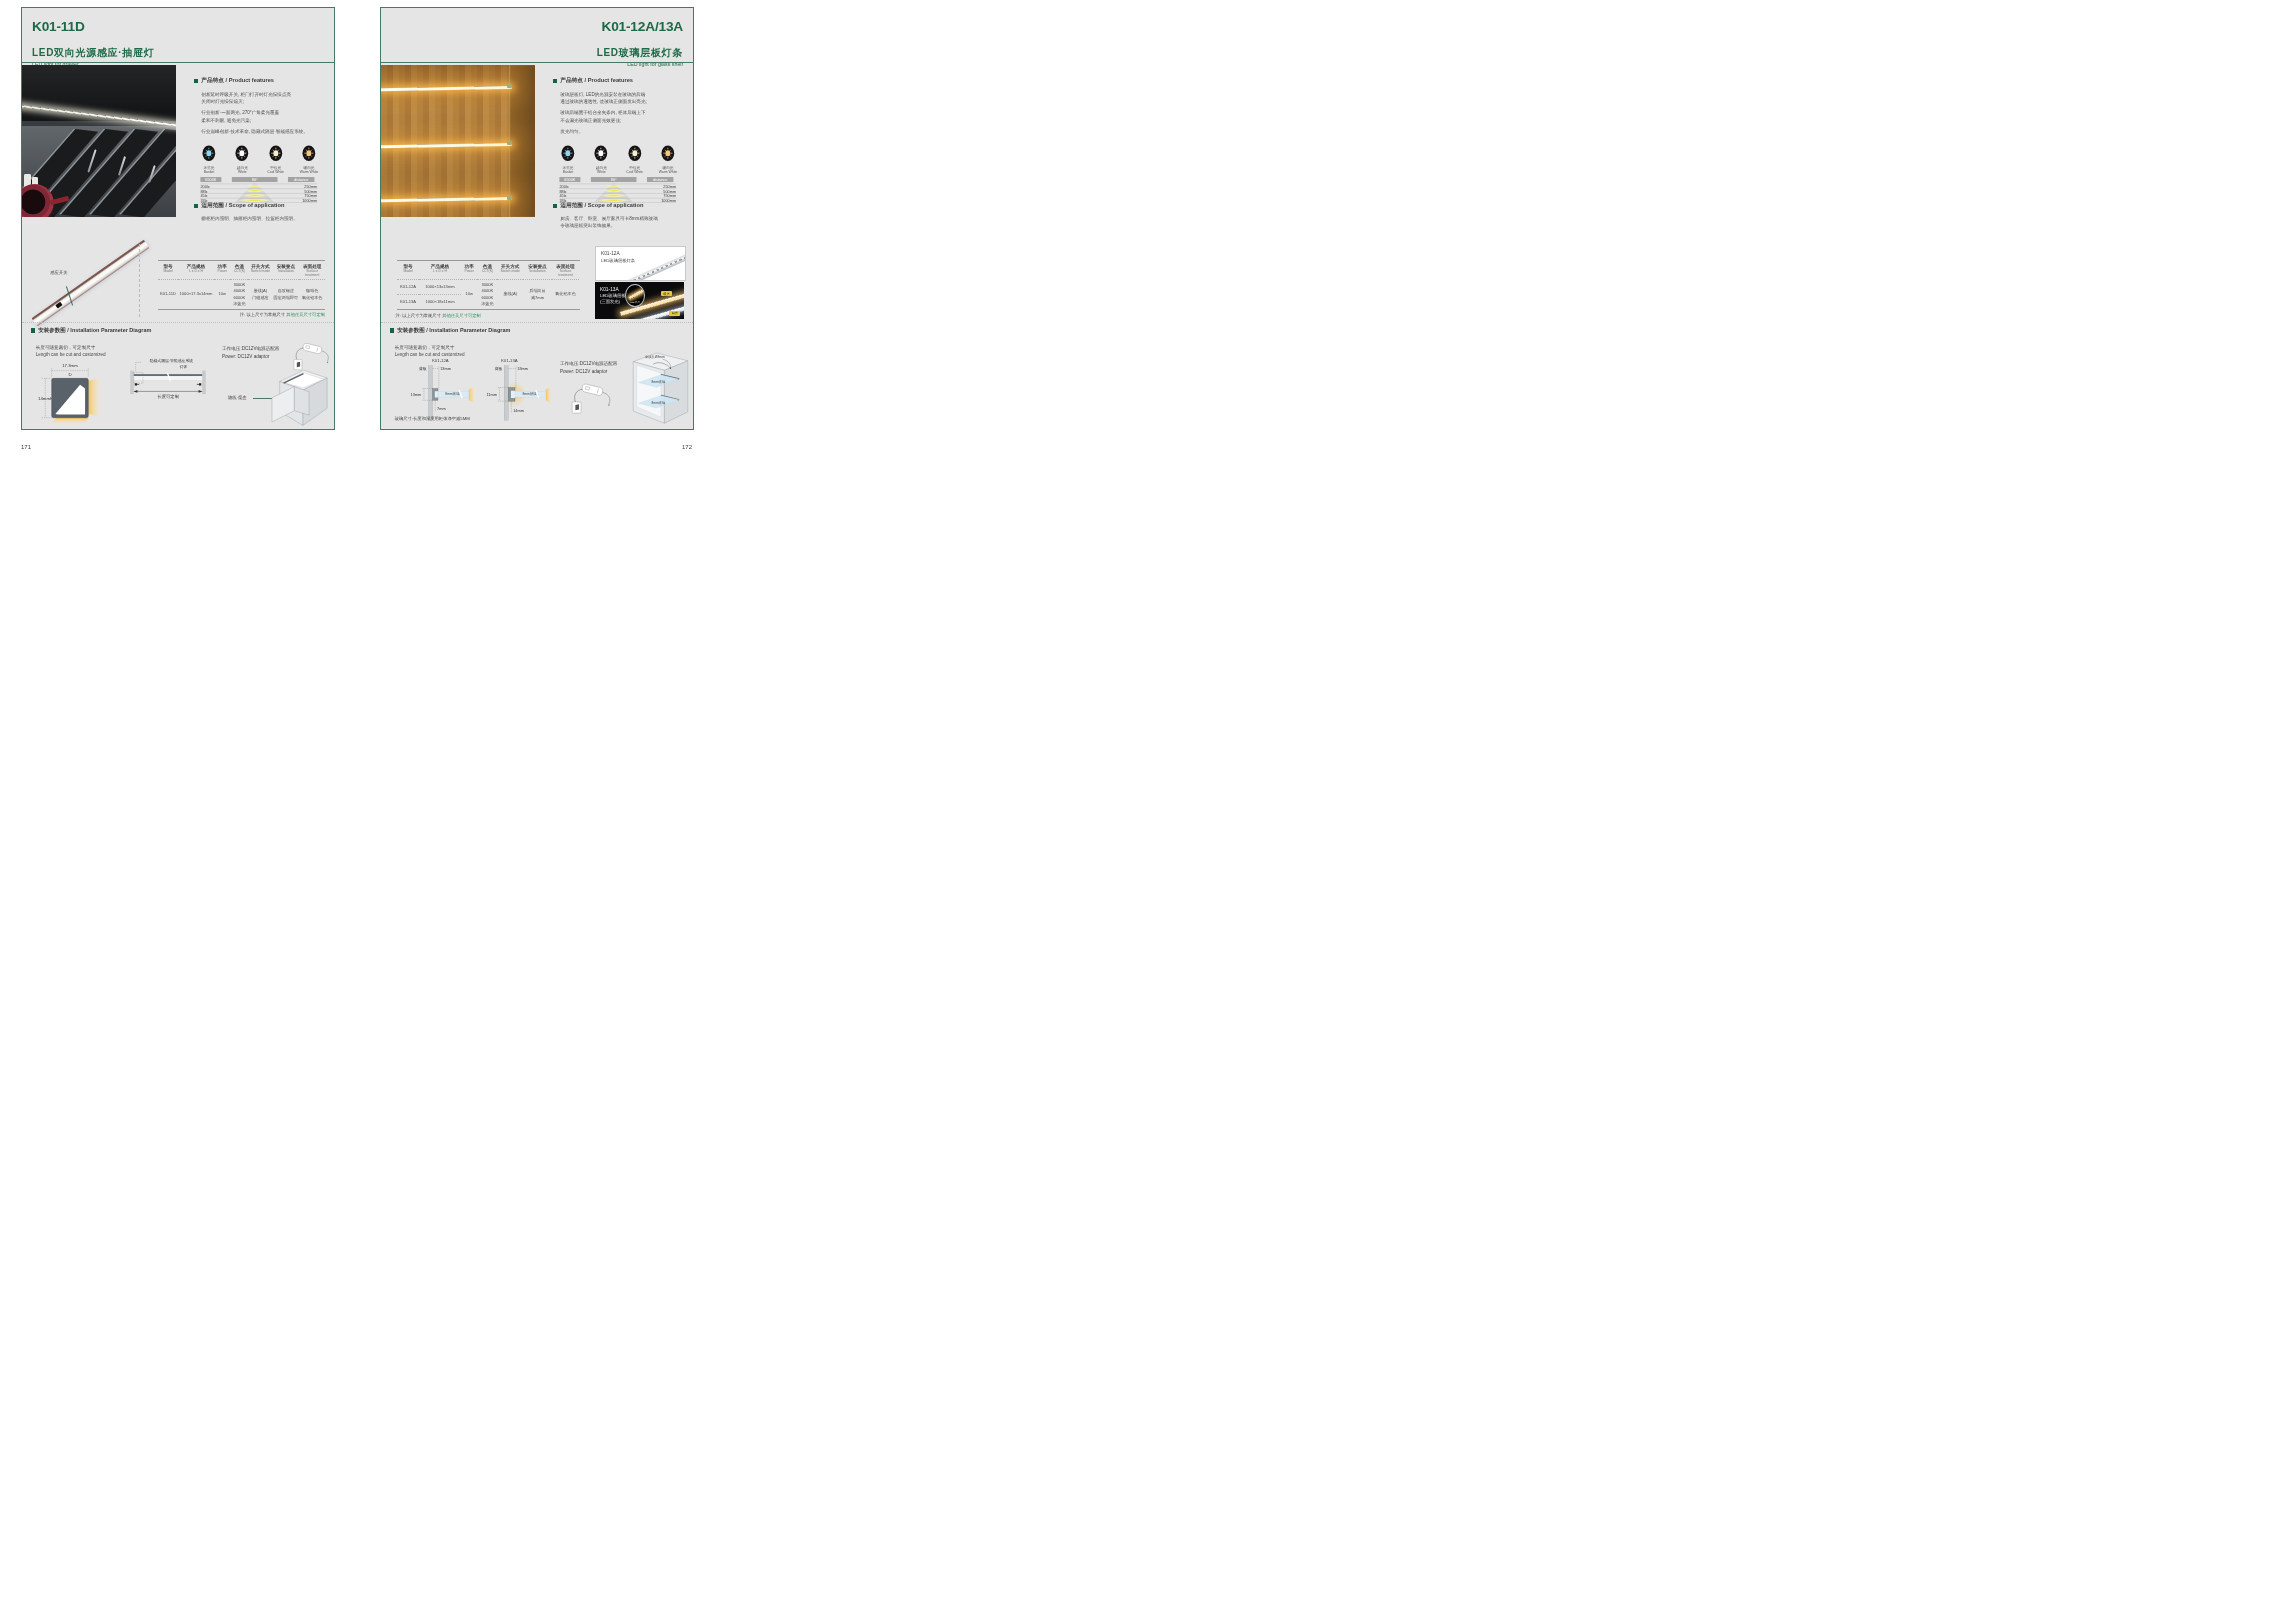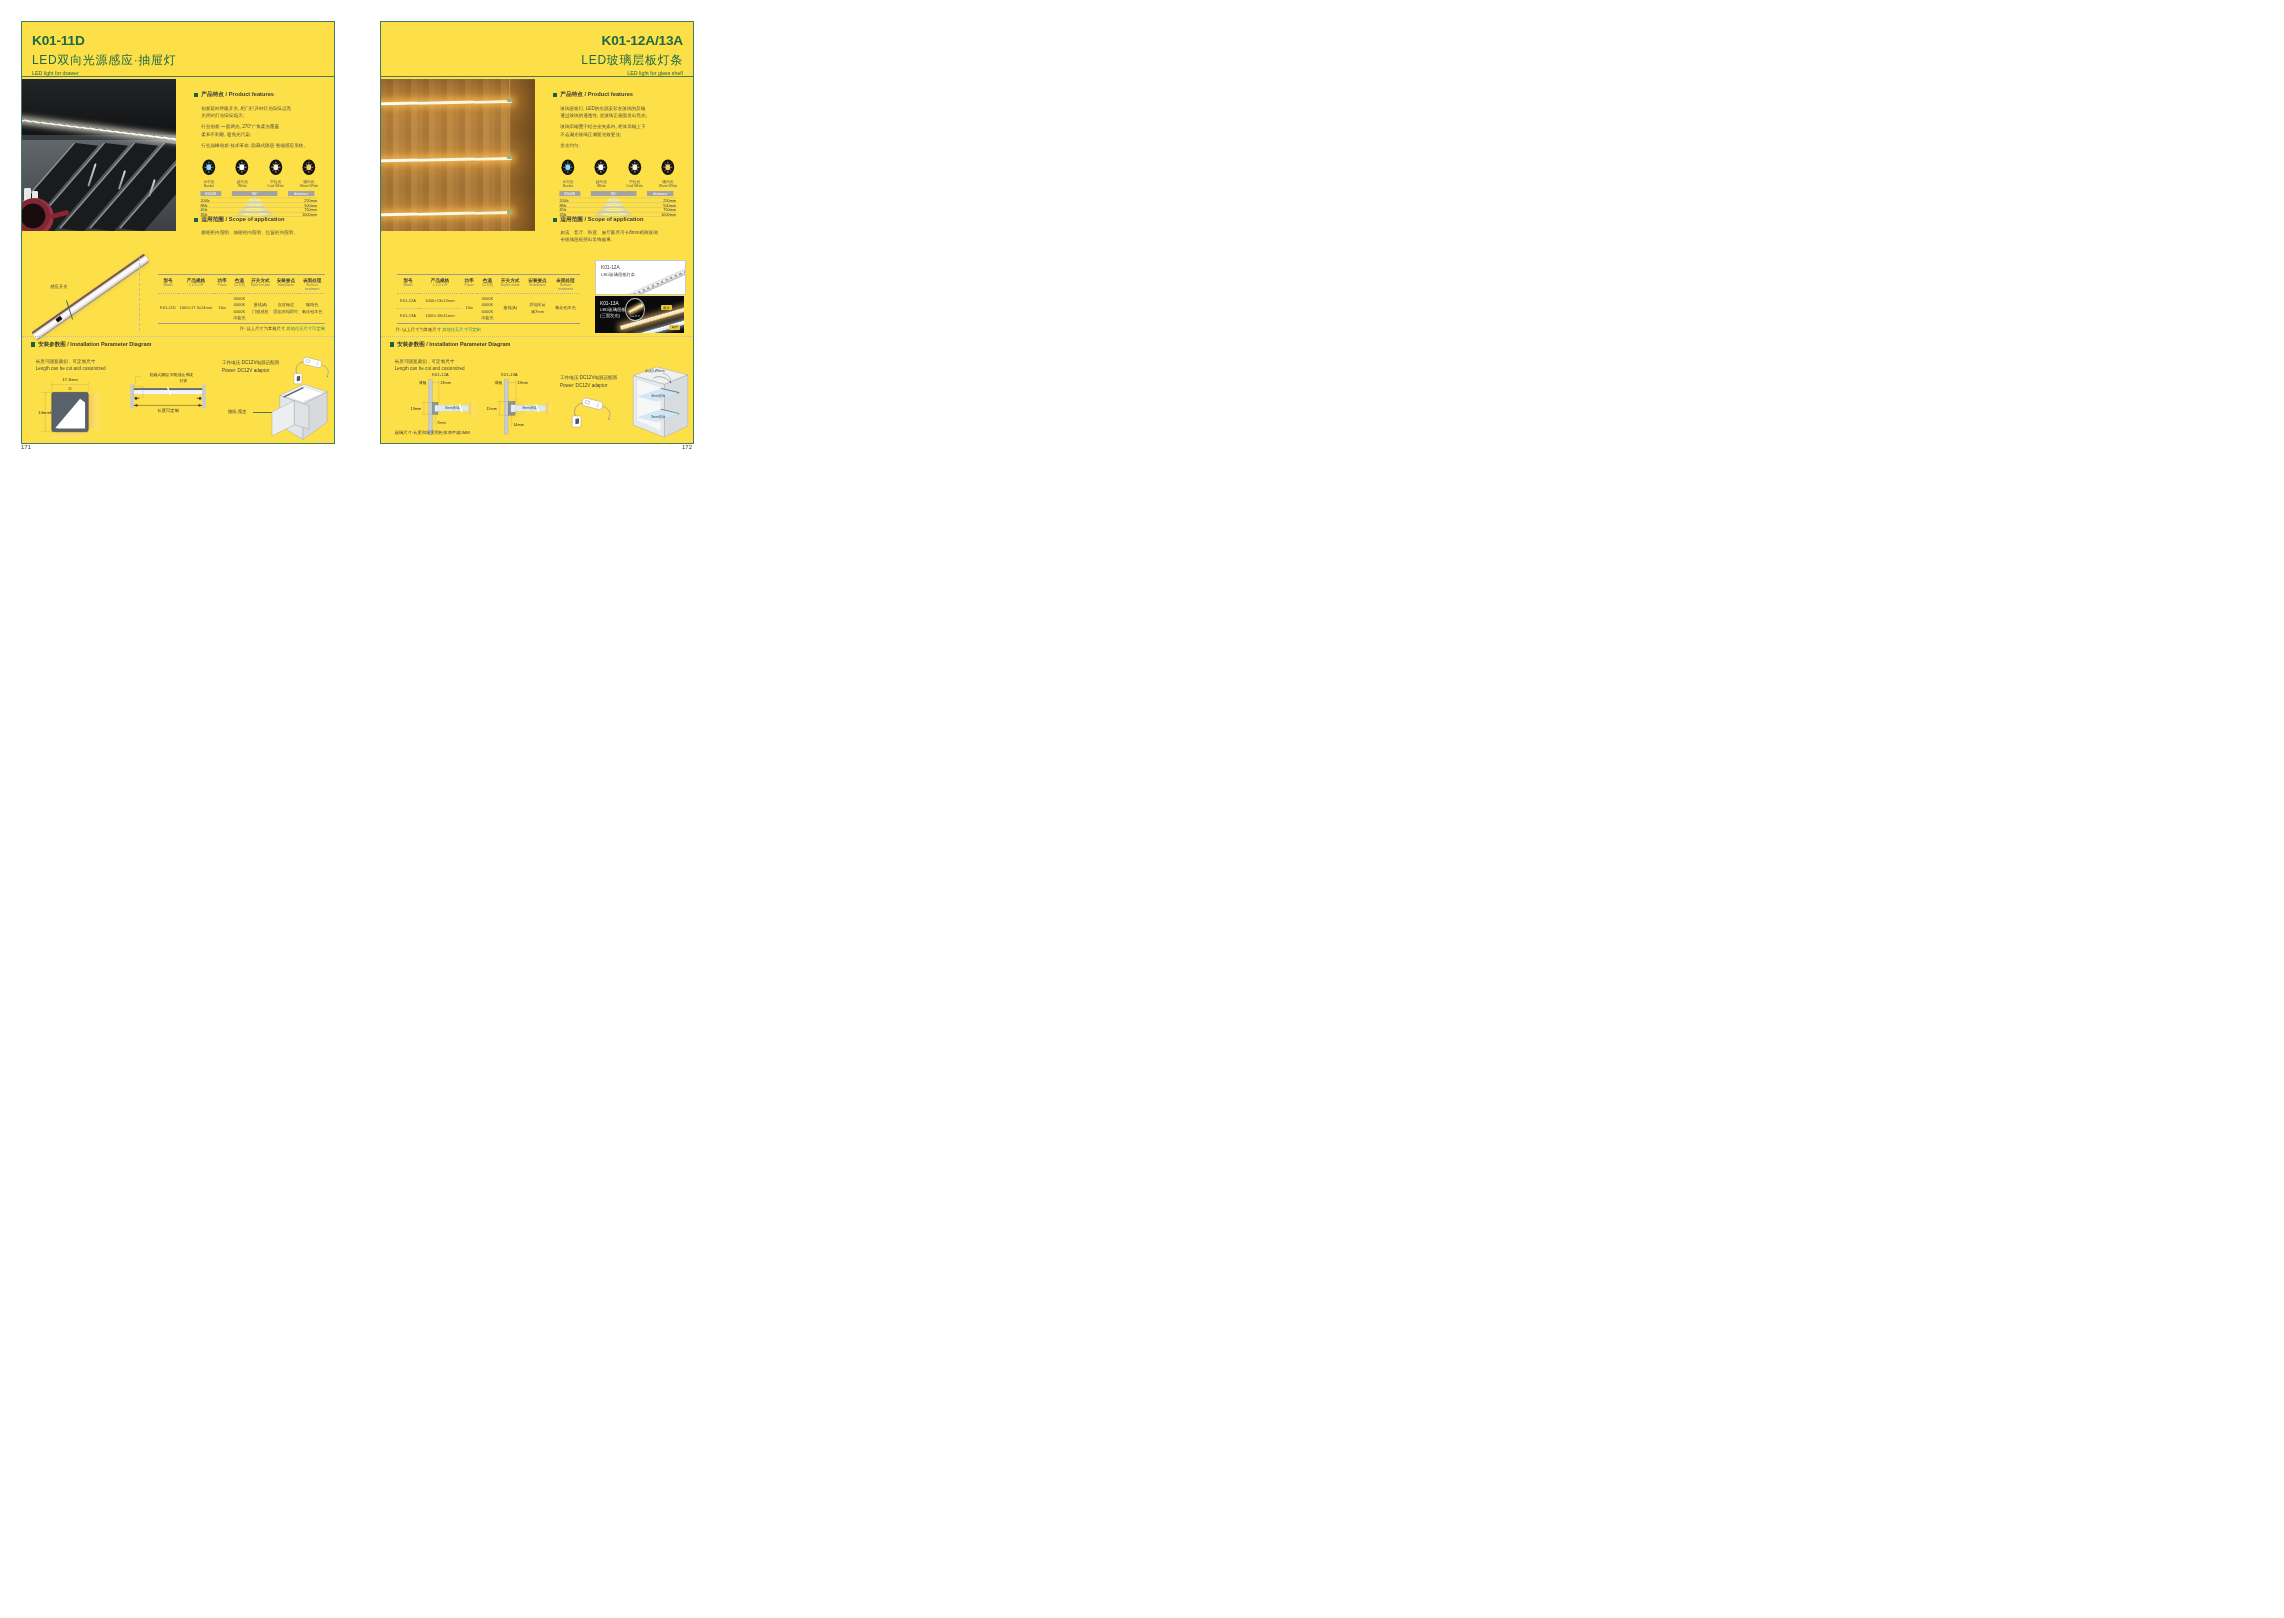--- a/index.html
+++ b/index.html
@@ -1,22 +1,22 @@
 <!DOCTYPE html>
 <html style="font-size:7.3px"><head>
 <meta charset="utf-8">
 <style>
   body{margin:0;background:#fff}
   .canvas{position:relative;width:715px;height:466px;background:#fff;font-family:"Liberation Sans",sans-serif;color:#444;overflow:hidden}
-  .page{position:absolute;top:21px;width:312px;height:421px;background:#fde047;border:0.5px solid #447a62}
+  .page{position:absolute;top:7px;width:312px;height:421px;background:#e5e5e5;border:0.5px solid #447a62}
   .pagenum{position:absolute;top:444px;font-size:6px;color:#3b3b3b}
   .hline{position:absolute;left:0;right:0;top:54px;border-top:0.5px solid #447a62}
   .hdr{position:absolute;top:12px}
   .hdr .model{font-size:13.7px;font-weight:bold;color:#1e6a47;line-height:1;letter-spacing:-0.2px}
-  .hdr .tzh{font-size:12px;font-weight:normal;color:#1e6a47;letter-spacing:0.7px;margin-top:4px}
+  .hdr .tzh{font-size:10px;font-weight:bold;color:#1e6a47;letter-spacing:0.7px;margin-top:12px}
   .hdr .ten{font-size:5.3px;color:#1e6a47;margin-top:1.4px}
   .hdrL{left:10px}.hdrR{right:10px;text-align:right}
   .photo{position:absolute;left:0;top:57px;width:154px;height:152px;overflow:hidden}
   
   .photoL{background:linear-gradient(180deg,#4a4e52,#3a3e42 30%,#26282b)}
   .pl-top{position:absolute;left:0;right:0;top:0;height:37%;background:linear-gradient(180deg,#232527,#141517 85%)}
   .pl-led{position:absolute;left:-6%;top:33%;width:115%;height:2.3px;background:linear-gradient(90deg,#eceadf,#fff);box-shadow:0 0 6.4px 2.3px rgba(255,252,230,.85);transform:rotate(7deg)}
   .pl-tray{position:absolute;left:0;top:40%;width:100%;height:60%;background:linear-gradient(180deg,#62676c,#3c4044)}
   .pl-slot{position:absolute;top:40%;width:23px;height:62%;background:#191b1d;border-left:2.7px solid #8b9196;transform:rotate(7deg) skewX(-34deg)}
   .pl-cut{position:absolute;width:2.3px;height:24px;border-radius:1.4px;background:linear-gradient(180deg,#d7dadd,#8e9397);transform:rotate(18deg)}

